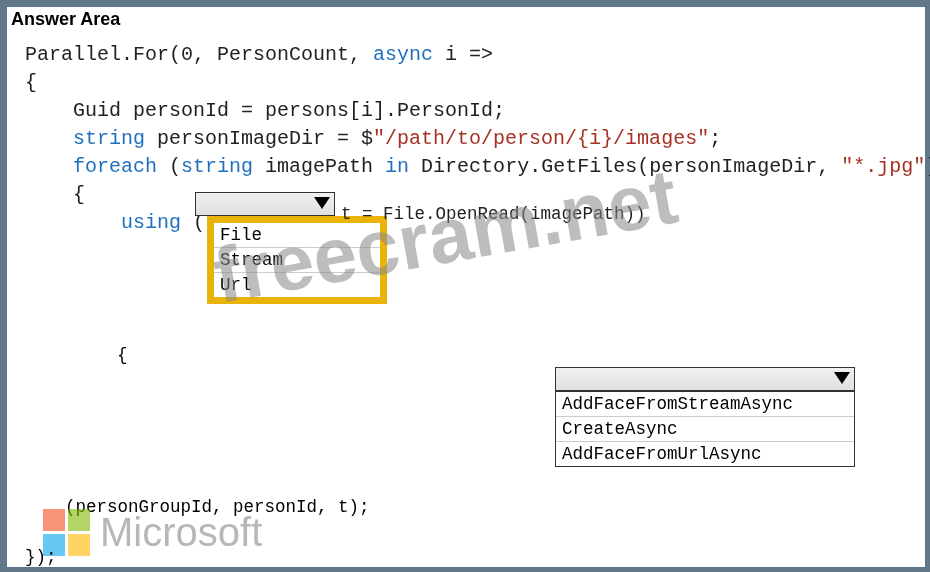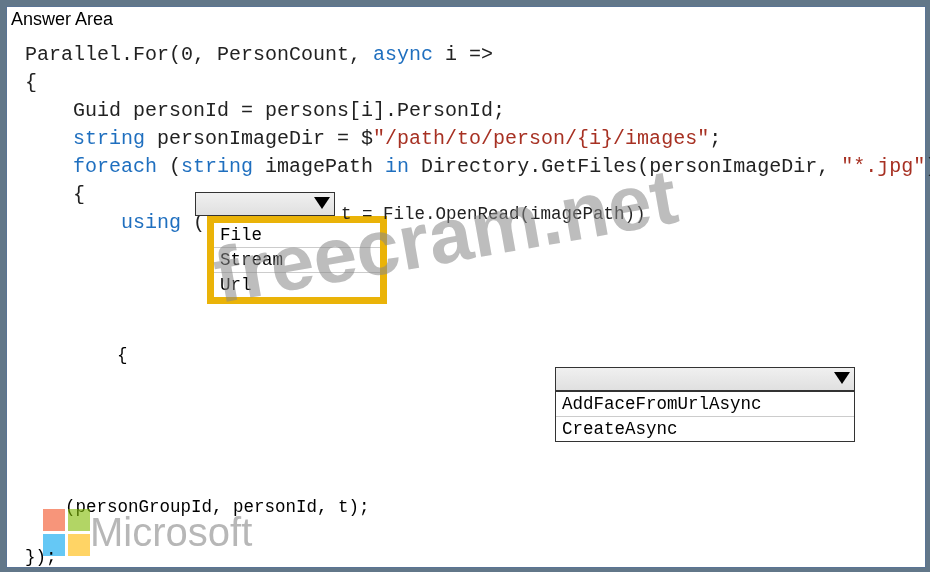--- a/index.html
+++ b/index.html
@@ -19,21 +19,21 @@
     height: 560px;
     background: #ffffff;
     border: 1px solid #5a7495;
   }
   .header {
     position: absolute;
     top: 2px;
     left: 4px;
     font-family: Arial, sans-serif;
     font-size: 18px;
-    font-weight: normal;
+    font-weight: bold;
     color: #000;
   }
   .code {
     position: absolute;
     top: 34px;
     left: 18px;
     font-size: 20px;
     line-height: 28px;
     color: #222;
     white-space: pre;
@@ -167,20 +167,21 @@
     display: grid;
     grid-template-columns: 22px 22px;
     grid-template-rows: 22px 22px;
     gap: 3px;
   }
   .sq-r { background: #f25022; }
   .sq-g { background: #7fba00; }
   .sq-b { background: #00a4ef; }
   .sq-y { background: #ffb900; }
   .mslogo .txt {
+    margin-left: 10px;
     font-family: "Segoe UI", Arial, sans-serif;
     font-size: 40px;
     color: #888;
     font-weight: 500;
   }
   
   .watermark {
     position: absolute;
     left: 200px;
     top: 225px;
@@ -218,22 +219,23 @@
     <div class="opt">Url</div>
   </div>
   <div class="afterdd1"> t = File.OpenRead(imagePath))</div>
 
   <div class="brace2">{</div>
 
   <div class="dd2">
     <div class="arrow"></div>
   </div>
   <div class="dd2-list">
+    <div class="opt">AddFaceFromStreamAsync</div>
+    <div class="opt">CreateAsync</div>
     <div class="opt">AddFaceFromUrlAsync</div>
-    <div class="opt">CreateAsync</div>
   </div>
 
   <div class="tail">(personGroupId, personId, t);</div>
 
   <div class="mslogo">
     <div class="squares">
       <div class="sq-r"></div>
         <div class="sq-g"></div>
         <div class="sq-b"></div>
         <div class="sq-y"></div>

